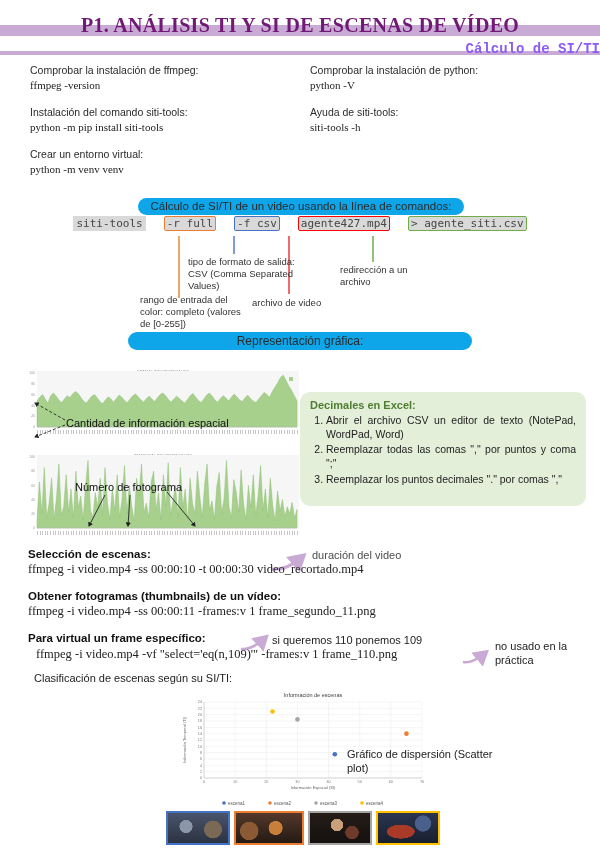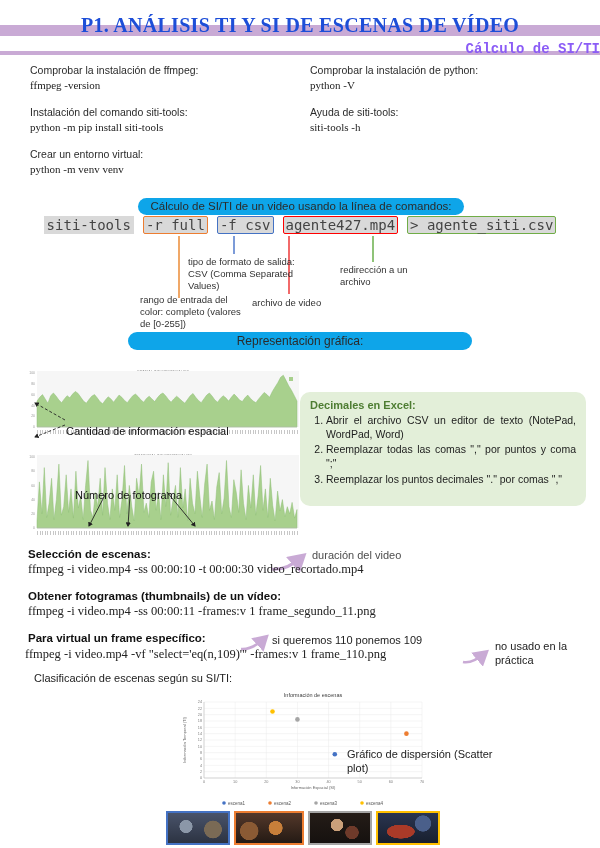--- a/index.html
+++ b/index.html
@@ -3,47 +3,47 @@
 <meta charset="utf-8">
 <style>
   html,body{margin:0;padding:0;background:#fff;}
   .page{position:relative;width:600px;height:848px;background:#ffffff;overflow:hidden;
         font-family:"Liberation Sans",sans-serif;color:#1a1a1a;}
   
   .band{position:absolute;left:0;right:0;background:#c9aad5;}
   .band-title{top:25px;height:11px;}
   .band-sub{top:51px;height:3.5px;}
   .page-title{position:absolute;top:14px;left:0;width:100%;text-align:center;
-    font-family:"Liberation Serif",serif;font-weight:bold;font-size:20px;color:#1d4ed8;letter-spacing:.3px;}
+    font-family:"Liberation Serif",serif;font-weight:bold;font-size:20px;color:#701a75;letter-spacing:.3px;}
   .page-subtitle{position:absolute;top:41px;left:0;width:100%;text-align:right;
     font-family:Liberation Mono, monospace;font-weight:bold;font-size:14px;color:#8b5cf6;}
   
   .setup-label{font-size:10.5px;color:#2b2b2b;}
   .setup-cmd{font-family:"Liberation Serif",serif;font-size:11px;color:#222;margin-top:3px;}
   .setup-block{position:absolute;width:265px;}
   
   .pill{position:absolute;background:#0ea5e9;border-radius:9px;color:#2b2b2b;
         text-align:center;font-size:11.5px;}
   
-  .cli-row{position:absolute;top:216px;left:0;width:100%;display:flex;justify-content:center;gap:9px;
-           font-family:"DejaVu Sans Mono",monospace;font-size:14px;color:#444;}
+  .cli-row{position:absolute;top:216px;left:0;width:100%;display:flex;justify-content:center;gap:18px;
+           font-family:"DejaVu Sans Mono",monospace;font-size:11px;color:#444;}
   .cli-seg{background:#d9d9d9;padding:1px 3px;white-space:nowrap;}
   .box{border-style:solid;border-width:1.6px;border-radius:2px;padding:0 2px;}
   .box-orange{border-color:#ed7d31;}
   .box-blue{border-color:#4472c4;}
   .box-red{border-color:#ff0000;}
   .box-green{border-color:#70ad47;}
   .connector{position:absolute;width:1.5px;}
   .anno-text{position:absolute;font-size:9.5px;line-height:1.25;color:#333;}
   
   .tiny-wrap{position:absolute;text-align:center;}
   .t-tiny{display:inline-block;font-size:8px;color:#8a8a8a;transform:scale(.5);transform-origin:center top;white-space:nowrap;}
   .dense-ticks{position:absolute;height:4px;opacity:.5;
     background:repeating-linear-gradient(90deg,#8f8f8f 0 1px,transparent 1px 2.6px);}
-  .chart-anno{position:absolute;font-size:11px;color:#111;margin-top:8px;}
+  .chart-anno{position:absolute;font-size:11px;color:#111;}
   .mini-legend{position:absolute;width:4px;height:4px;background:#a8d08d;}
   
   .excel-box{position:absolute;left:300px;top:392px;width:286px;height:114px;background:#e3efd9;
              border-radius:10px;padding:7px 10px;box-sizing:border-box;}
   .excel-title{font-weight:bold;font-size:11px;color:#4e7d32;}
   .excel-list{margin:3px 0 0 16px;padding:0;font-size:10.5px;color:#1c1c1c;text-align:justify;}
   .excel-list li{margin-bottom:2px;line-height:1.3;}
   
   .sec-title{position:absolute;font-size:11.5px;font-weight:bold;color:#111;}
   .sec-cmd{position:absolute;font-family:"Liberation Serif",serif;font-size:12.5px;color:#222;white-space:nowrap;}
@@ -190,21 +190,21 @@
   <div class="sec-cmd" style="left:28px;top:562px;">ffmpeg -i video.mp4 -ss 00:00:10 -t 00:00:30 video_recortado.mp4</div>
 
   <div class="sec-title" style="left:28px;top:590px;">Obtener fotogramas (thumbnails) de un vídeo:</div>
   <div class="sec-cmd" style="left:28px;top:604px;">ffmpeg -i video.mp4 -ss 00:00:11 -frames:v 1 frame_segundo_11.png</div>
 
   <div class="sec-title" style="left:28px;top:632px;">Para virtual un frame específico:</div>
   <svg class="overlay" style="left:238px;top:634px;" width="34" height="18">
     <path d="M3,15 Q14,16 27,4" fill="none" stroke="#c9aad5" stroke-width="2.6" marker-end="url(#ap)"></path>
   </svg>
   <div class="note" style="left:272px;top:634px;">si queremos 110 ponemos 109</div>
-  <div class="sec-cmd" style="left:25px;top:647px;">ffmpeg -i video.mp4 -vf "select='eq(n,109)'" -frames:v 1 frame_110.png</div>
+  <div class="sec-cmd" style="left:36px;top:647px;">ffmpeg -i video.mp4 -vf "select='eq(n,109)'" -frames:v 1 frame_110.png</div>
   <svg class="overlay" style="left:460px;top:648px;" width="32" height="18">
     <path d="M3,14 Q12,16 25,5" fill="none" stroke="#c9aad5" stroke-width="2.6" marker-end="url(#ap)"></path>
   </svg>
   <div class="note" style="left:495px;top:640px;width:85px;">no usado en la práctica</div>
 
   <div class="note" style="left:34px;top:672px;">Clasificación de escenas según su SI/TI:</div>
 
   <svg id="svg-scatter" class="overlay" style="left:180px;top:690px;" width="250" height="118">
       <rect x="0" y="0" width="250" height="118" fill="#ffffff"></rect>
       <text x="133" y="7" font-size="5.5" text-anchor="middle" fill="#404040" font-family="Liberation Sans, sans-serif">Información de escenas</text>

